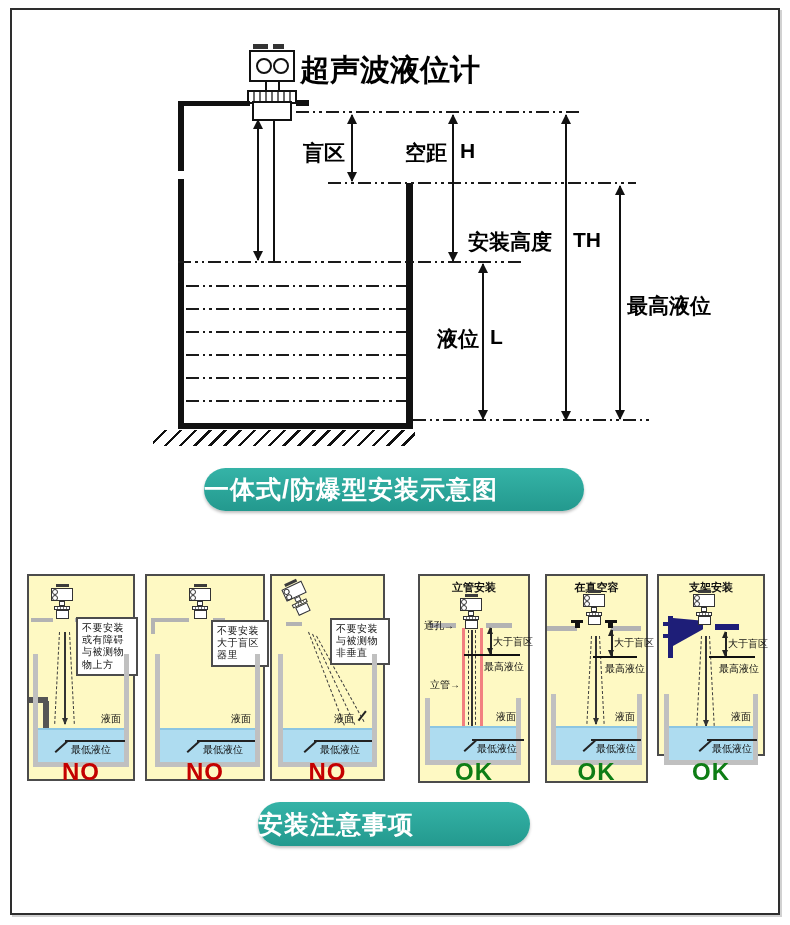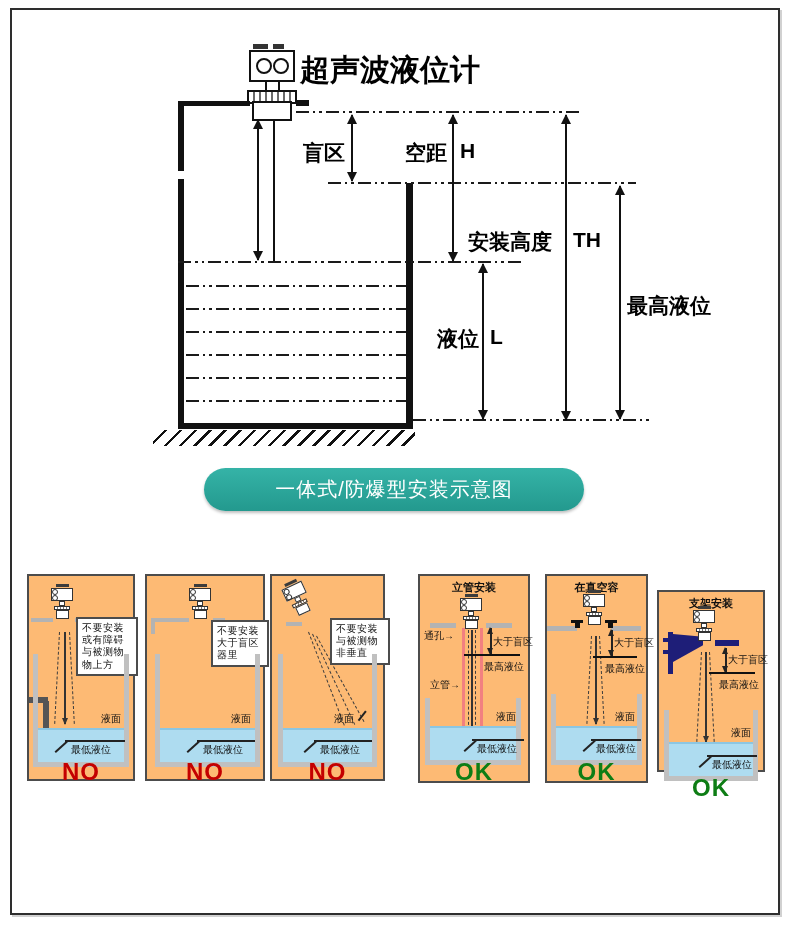--- a/index.html
+++ b/index.html
@@ -18,29 +18,29 @@
       border-right:5px solid transparent;border-bottom:10px solid #111;}
   .var::after{content:"";position:absolute;bottom:-1px;left:-4px;border-left:5px solid transparent;
       border-right:5px solid transparent;border-top:10px solid #111;}
   .var.sm{width:1.5px;background:#222;}
   .var.sm::before{left:-3px;border-left-width:3.5px;border-right-width:3.5px;border-bottom:7px solid #222;}
   .var.sm::after{left:-3px;border-left-width:3.5px;border-right-width:3.5px;border-top:7px solid #222;}
   .hatch{position:absolute;background:repeating-linear-gradient(135deg,transparent 0 8px,#111 8px 10.5px);}
   .dlabel{position:absolute;font-size:21px;font-weight:bold;white-space:nowrap;color:#000;}
   .title{position:absolute;font-size:30px;font-weight:bold;white-space:nowrap;color:#000;}
   .banner{position:absolute;background:linear-gradient(#35b3a7,#23998e);border-radius:22px;
-          color:#fff;font-weight:normal;font-size:20px;text-align:center;line-height:43px;
+          color:#fff;font-weight:bold;font-size:25px;line-height:43px;
           letter-spacing:1px;box-shadow:0 2px 3px rgba(0,0,0,.25);}
   
   .shd{position:absolute;background:#fff;border:2.5px solid #111;}
   .eye{position:absolute;width:12px;height:12px;border:2px solid #111;border-radius:50%;background:#fff;}
   .collar{position:absolute;border:2px solid #111;
           background:repeating-linear-gradient(90deg,#fff 0 4px,#6a6a6a 4px 6px);}
   
-  .panel{position:absolute;background:#fdba74;border:2px solid #4c4c4c;box-sizing:border-box;}
+  .panel{position:absolute;background:#fef9c3;border:2px solid #4c4c4c;box-sizing:border-box;}
   .ptitle{position:absolute;left:0;right:0;text-align:center;font-size:11px;font-weight:bold;color:#111;}
   .plabel{position:absolute;font-size:10px;color:#111;white-space:nowrap;}
   .notebox{position:absolute;border:2px solid #4c4c4c;background:#fff;font-size:10px;
            line-height:1.22;padding:3px 4px;color:#111;letter-spacing:.5px;}
   .notebox span{display:block;white-space:nowrap;}
   .tankW{position:absolute;background:#c0c0c0;}
   .water{position:absolute;background:#aedcf0;border-top:2px solid #8cc6e2;}
   .ceil{position:absolute;background:#b3b3b3;}
   .verdict{position:absolute;left:0;right:0;text-align:center;font-size:24px;font-weight:bold;letter-spacing:1px;}
   .verdict.no{color:#c40000;}
@@ -240,21 +240,21 @@
     </div>
     <div class="pipe" style="left:42px;top:52px;height:116px;"></div>
     <div class="pipe" style="left:60px;top:52px;height:116px;"></div>
     <div class="dashb" style="left:48px;top:54px;height:100px;"></div>
     <div class="dashb" style="left:55px;top:54px;height:100px;"></div>
     <div class="beamc" style="left:51px;top:54px;height:104px;"></div>
     <div class="var sm" style="left:70px;top:52px;height:26px;"></div>
     <div class="hline" style="left:44px;top:78px;width:56px;"></div>
     <div class="plabel" style="left:73px;top:59px;">大于盲区</div>
     <div class="plabel" style="left:64px;top:84px;">最高液位</div>
-    <div class="plabel" style="left:4px;top:53px;">通孔→</div>
+    <div class="plabel" style="left:4px;top:43px;">通孔→</div>
     <div class="plabel" style="left:10px;top:102px;">立管→</div>
     <div class="tankW" style="left:5px;top:122px;width:5px;height:66px;"></div>
     <div class="tankW" style="left:96px;top:122px;width:5px;height:66px;"></div>
     <div class="water" style="left:10px;top:150px;width:86px;height:34px;"></div>
     <div class="tankW" style="left:5px;top:184px;width:96px;height:5px;"></div>
     <div class="plabel" style="left:76px;top:134px;">液面</div>
     <div class="minline" style="left:52px;top:163px;width:52px;"></div>
     <div class="mindiag" style="left:42px;top:169px;"></div>
     <div class="plabel" style="left:57px;top:166px;">最低液位</div>
     <div class="verdict ok" style="top:182px;">OK</div>
@@ -289,21 +289,21 @@
     <div class="tankW" style="left:90px;top:118px;width:5px;height:70px;"></div>
     <div class="water" style="left:9px;top:150px;width:81px;height:34px;"></div>
     <div class="tankW" style="left:4px;top:184px;width:91px;height:5px;"></div>
     <div class="plabel" style="left:68px;top:134px;">液面</div>
     <div class="minline" style="left:44px;top:163px;width:50px;"></div>
     <div class="mindiag" style="left:34px;top:169px;"></div>
     <div class="plabel" style="left:49px;top:166px;">最低液位</div>
     <div class="verdict ok" style="top:182px;">OK</div>
   </div>
 
-  <div class="panel" style="left:657px;top:590px;width:108px;height:182px;">
+  <div class="panel" style="left:657px;top:574px;width:108px;height:182px;">
     <div class="ptitle" style="top:4px;">支架安装</div>
     <div class="navy" style="left:9px;top:40px;width:5px;height:42px;"></div>
     <div class="navy" style="left:4px;top:46px;width:5px;height:4px;"></div>
     <div class="navy" style="left:4px;top:58px;width:5px;height:4px;"></div>
     <div class="navy" style="left:14px;top:42px;width:30px;height:28px;clip-path:polygon(0 0,100% 10%,100% 40%,0 100%);"></div>
     <div class="navy" style="left:56px;top:48px;width:24px;height:6px;"></div>
     <div class="ms" style="left:34px;top:14px;">
       <i class="m-cap"></i>
       <i class="m-head">
           <i class="m-eye"></i>
@@ -324,13 +324,14 @@
     <div class="tankW" style="left:94px;top:118px;width:5px;height:70px;"></div>
     <div class="water" style="left:10px;top:150px;width:84px;height:34px;"></div>
     <div class="tankW" style="left:5px;top:184px;width:94px;height:5px;"></div>
     <div class="plabel" style="left:72px;top:134px;">液面</div>
     <div class="minline" style="left:48px;top:163px;width:50px;"></div>
     <div class="mindiag" style="left:38px;top:169px;"></div>
     <div class="plabel" style="left:53px;top:166px;">最低液位</div>
     <div class="verdict ok" style="top:182px;">OK</div>
   </div>
 
+  <div class="banner" style="left:258px;top:802px;width:272px;height:44px;line-height:44px;">安装注意事项</div>
 </div>
 
 </body></html>

